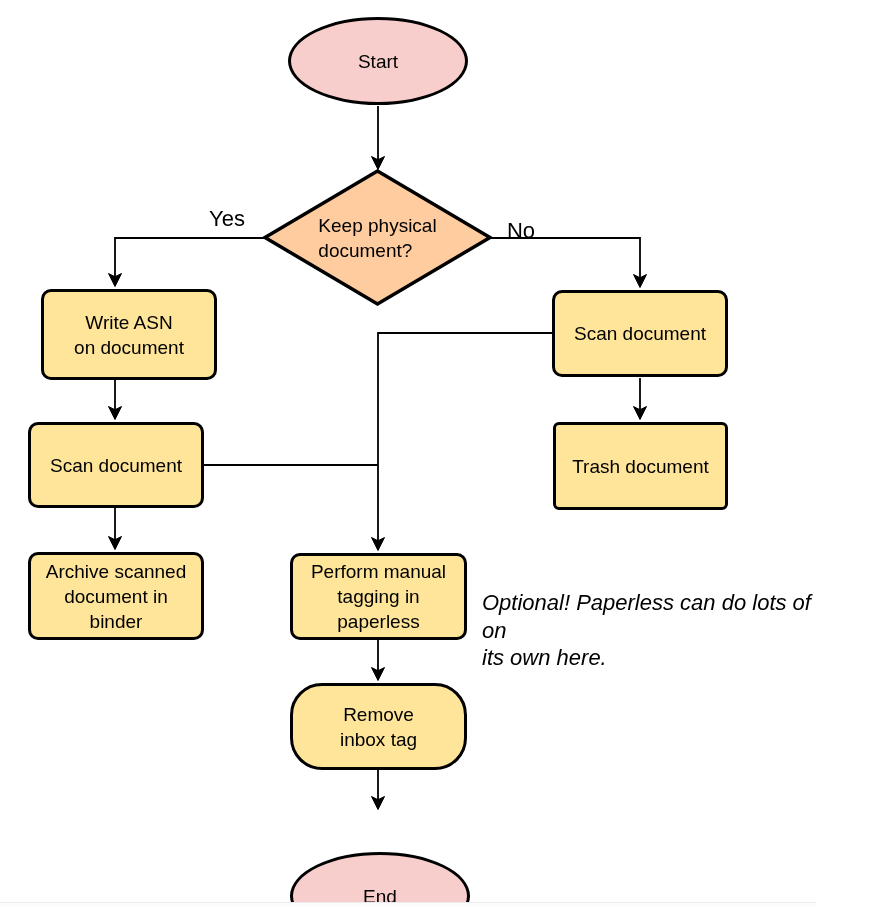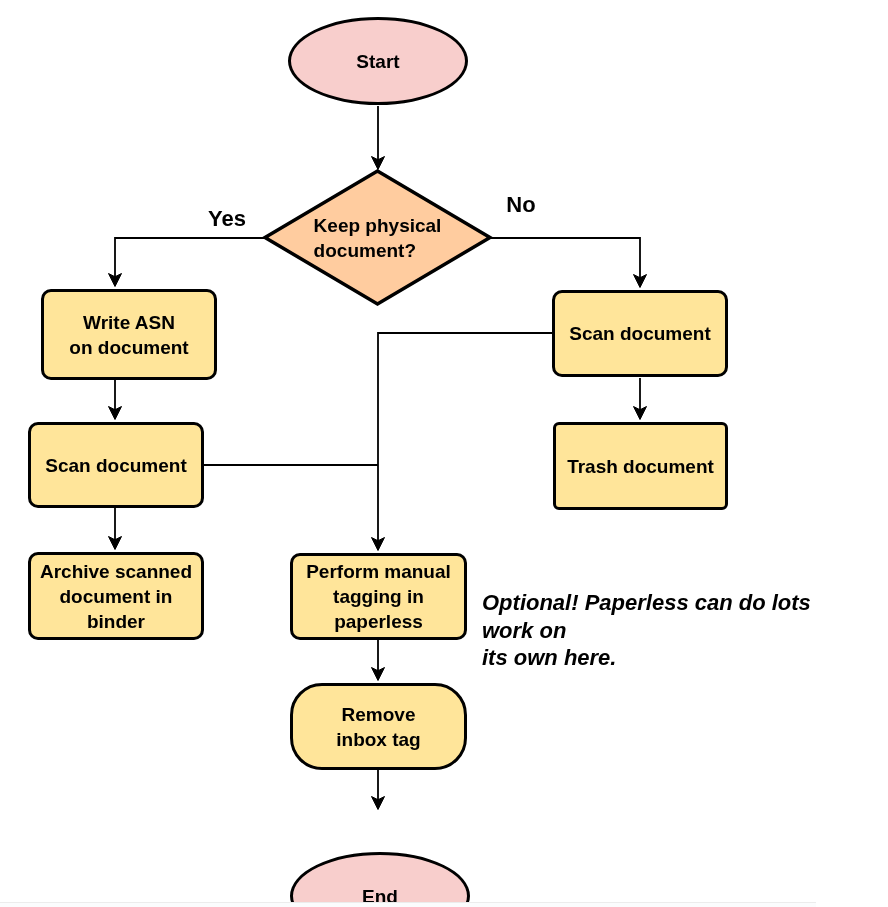--- a/index.html
+++ b/index.html
@@ -15,21 +15,20 @@
     font-family:"Liberation Sans", sans-serif;
     background:var(--background);
     color:#000;
   }
   #canvas{
     position:relative;
     width:816px;
     height:907px;
     background:var(--background);
     overflow:hidden;
-    font-weight:bold;
   }
   #edges{
     position:absolute;
     left:0; top:0;
     width:888px; height:907px;
   }
   .edge{
     stroke:var(--stroke);
     stroke-width:1.8;
     fill:none;
@@ -144,20 +143,20 @@
   <div class="node process" style="left:290px; top:553px; width:177px; height:87px;"><span>Perform manual
 tagging in
 paperless</span></div>
 
   <div class="node process" style="left:290px; top:683px; width:177px; height:87px;border-radius:32px;"><span>Remove
 inbox tag</span></div>
 
   <div class="node terminal" style="left:290px; top:852px; width:180px; height:88px;"><span>End</span></div>
 
   <div class="edge-label" style="left:204px; top:208px; width:46px;">Yes</div>
-  <div class="edge-label" style="left:498px; top:194px; width:46px;">No</div>
+  <div class="edge-label" style="left:498px; top:220px; width:46px;">No</div>
 
   <div class="annotation" style="left:482px; top:589px; width:404px;">Optional! Paperless can do lots of work on
 its own here.</div>
 
   <div class="bottom-divider"></div>
 
 </div>
 
 </body></html>

